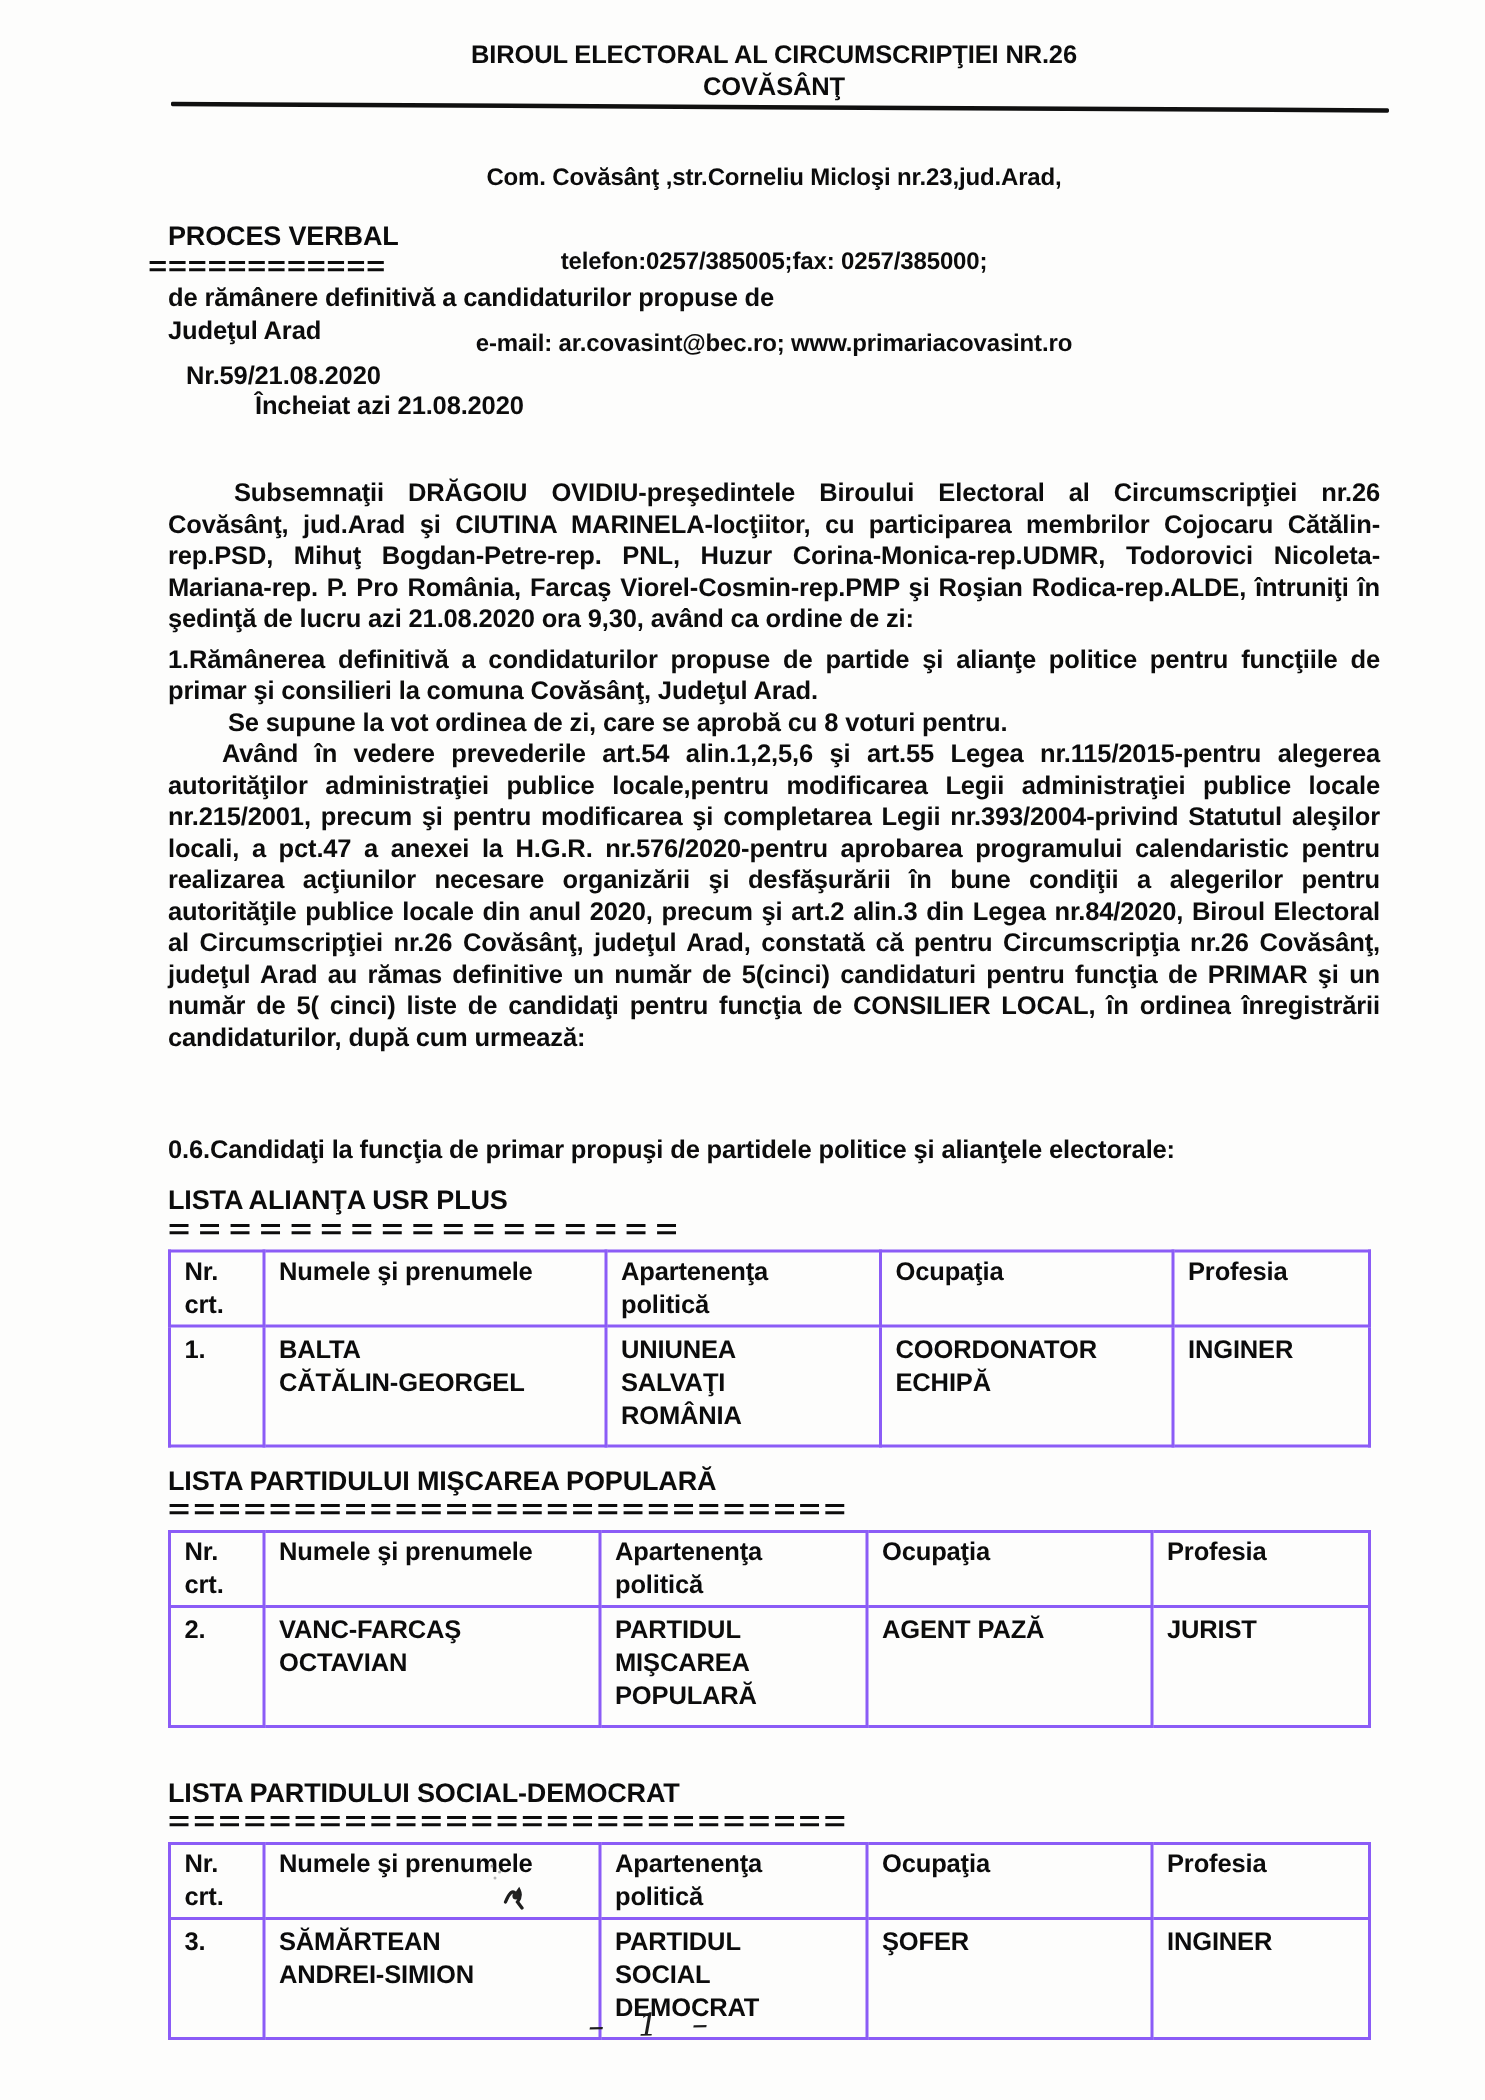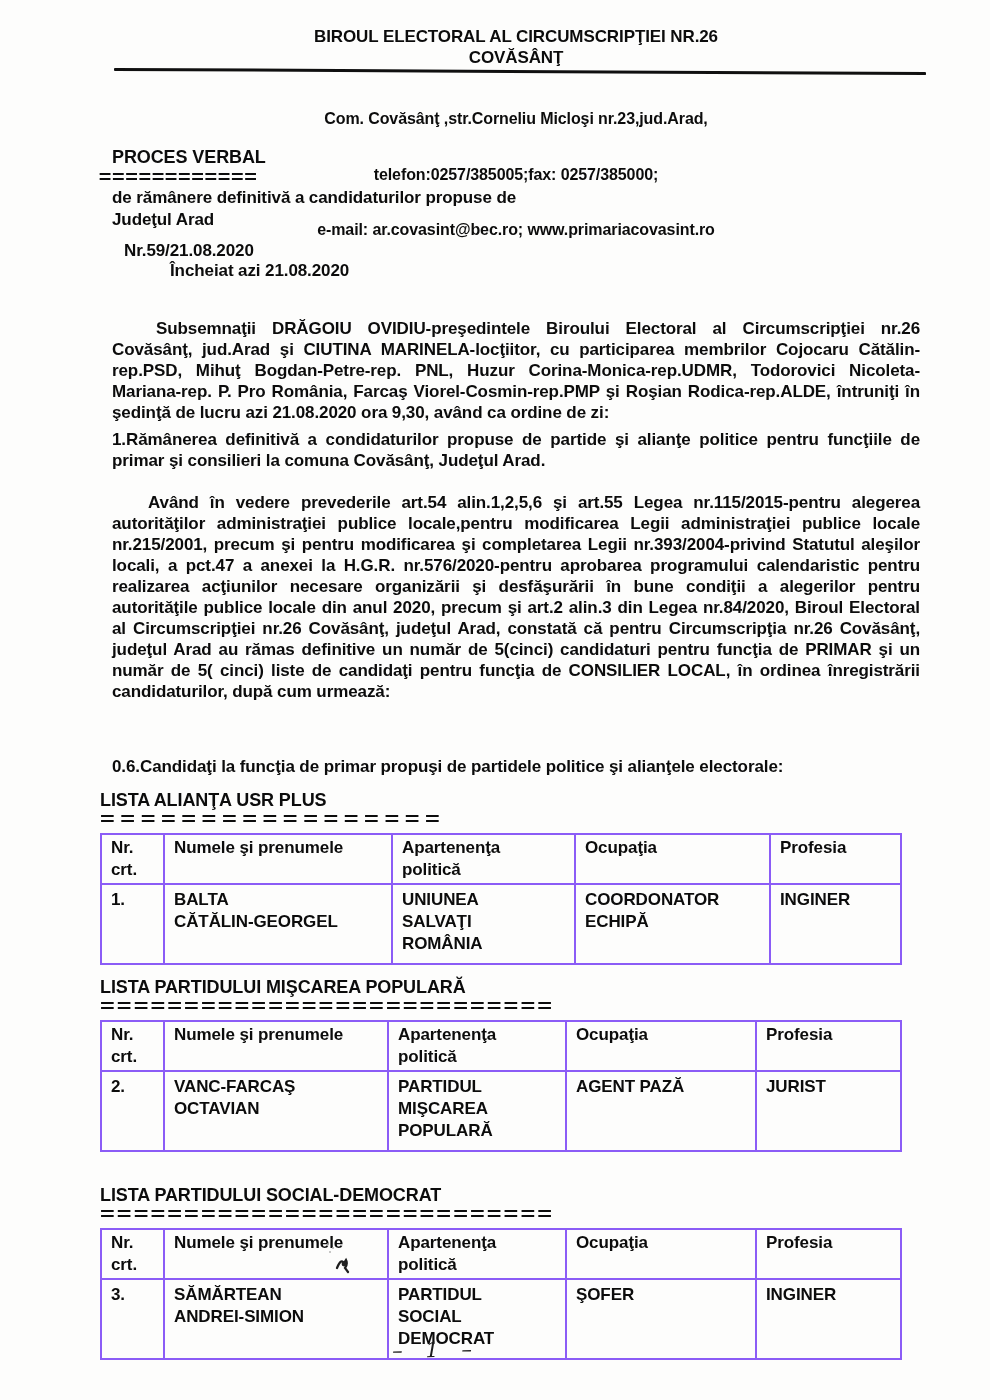--- a/index.html
+++ b/index.html
@@ -23,21 +23,21 @@
   .subtitle{font-size:17px;line-height:22px;}
   .dateline{top:261px;font-size:17px;padding-left:58px;}
   
   .para{font-size:17px;line-height:21px;text-align:justify;margin:0;}
   .p1{top:303px;text-indent:44px;margin-top:15px;}
   .agenda{top:429px;}
   .vote{top:471px;text-indent:40px;text-align:left;}
   .legal{top:492px;text-indent:36px;}
   .sec11{top:757px;font-size:17px;}
   
-  .list-sec{left:100px;width:820px;position:absolute;}
+  .list-sec{left:112px;width:820px;position:absolute;}
   .list1{top:790px;}
   .list2{top:977px;}
   .list3{top:1185px;}
   .list-title{font-size:18px;line-height:21px;}
   .list-sep{display:inline-block;font-size:18px;line-height:17px;transform:scaleX(1.4);transform-origin:left center;margin-bottom:5px;}
   .ls-wide{letter-spacing:4px;}
   .ls-tight{letter-spacing:1.5px;}
   table.ctable{border-collapse:collapse;table-layout:fixed;width:800px;background:#fdfdfc;}
   table.ctable th,table.ctable td{
     border:2px solid #8b5cf6;vertical-align:top;text-align:left;
@@ -73,20 +73,21 @@
     <div class="title-main">PROCES VERBAL</div>
     <div><span class="sep-title">============</span></div>
     <div class="subtitle">de rămânere definitivă a candidaturilor propuse de</div>
     <div class="subtitle">Judeţul Arad</div>
   </section>
 
   <div class="abs dateline">Încheiat azi 21.08.2020</div>
 
   <p class="abs para p1">Subsemnaţii DRĂGOIU OVIDIU-preşedintele Biroului Electoral al Circumscripţiei nr.26 Covăsânţ, jud.Arad şi CIUTINA MARINELA-locţiitor, cu participarea membrilor Cojocaru Cătălin-rep.PSD, Mihuţ Bogdan-Petre-rep. PNL, Huzur Corina-Monica-rep.UDMR, Todorovici Nicoleta-Mariana-rep. P. Pro România, Farcaş Viorel-Cosmin-rep.PMP şi Roşian Rodica-rep.ALDE, întruniţi în şedinţă de lucru azi 21.08.2020 ora 9,30, având ca ordine de zi:</p>
   <p class="abs para agenda">1.Rămânerea definitivă a condidaturilor propuse  de partide şi alianţe politice pentru funcţiile de primar şi consilieri la comuna Covăsânţ, Judeţul Arad.</p>
+  <p class="abs para vote">Se supune la vot ordinea de zi, care se aprobă cu 8 voturi pentru.</p>
   <p class="abs para legal">Având în vedere prevederile art.54 alin.1,2,5,6 şi art.55 Legea nr.115/2015-pentru alegerea autorităţilor administraţiei publice locale,pentru modificarea Legii administraţiei publice locale nr.215/2001, precum şi pentru modificarea şi completarea Legii nr.393/2004-privind Statutul aleşilor locali, a pct.47 a anexei la H.G.R. nr.576/2020-pentru aprobarea programului calendaristic pentru realizarea acţiunilor necesare organizării şi desfăşurării în bune condiţii a alegerilor pentru autorităţile publice locale din anul 2020, precum  şi art.2 alin.3 din Legea nr.84/2020, Biroul Electoral al Circumscripţiei nr.26 Covăsânţ, judeţul Arad, constată că pentru Circumscripţia nr.26 Covăsânţ, judeţul Arad au rămas definitive un număr de 5(cinci) candidaturi pentru funcţia de PRIMAR şi un număr de 5( cinci) liste de candidaţi pentru funcţia de CONSILIER LOCAL, în ordinea înregistrării candidaturilor, după cum urmează:</p>
 
   <div class="abs sec11">0.6.Candidaţi la funcţia de primar propuşi de partidele politice şi  alianţele electorale:</div>
 
   <section class="list-sec list1">
     <div class="list-title">LISTA ALIANŢA USR PLUS</div>
     <div><span class="list-sep ls-wide">=================</span></div>
     <table class="ctable">
       <colgroup>
           <col style="width:63px">

